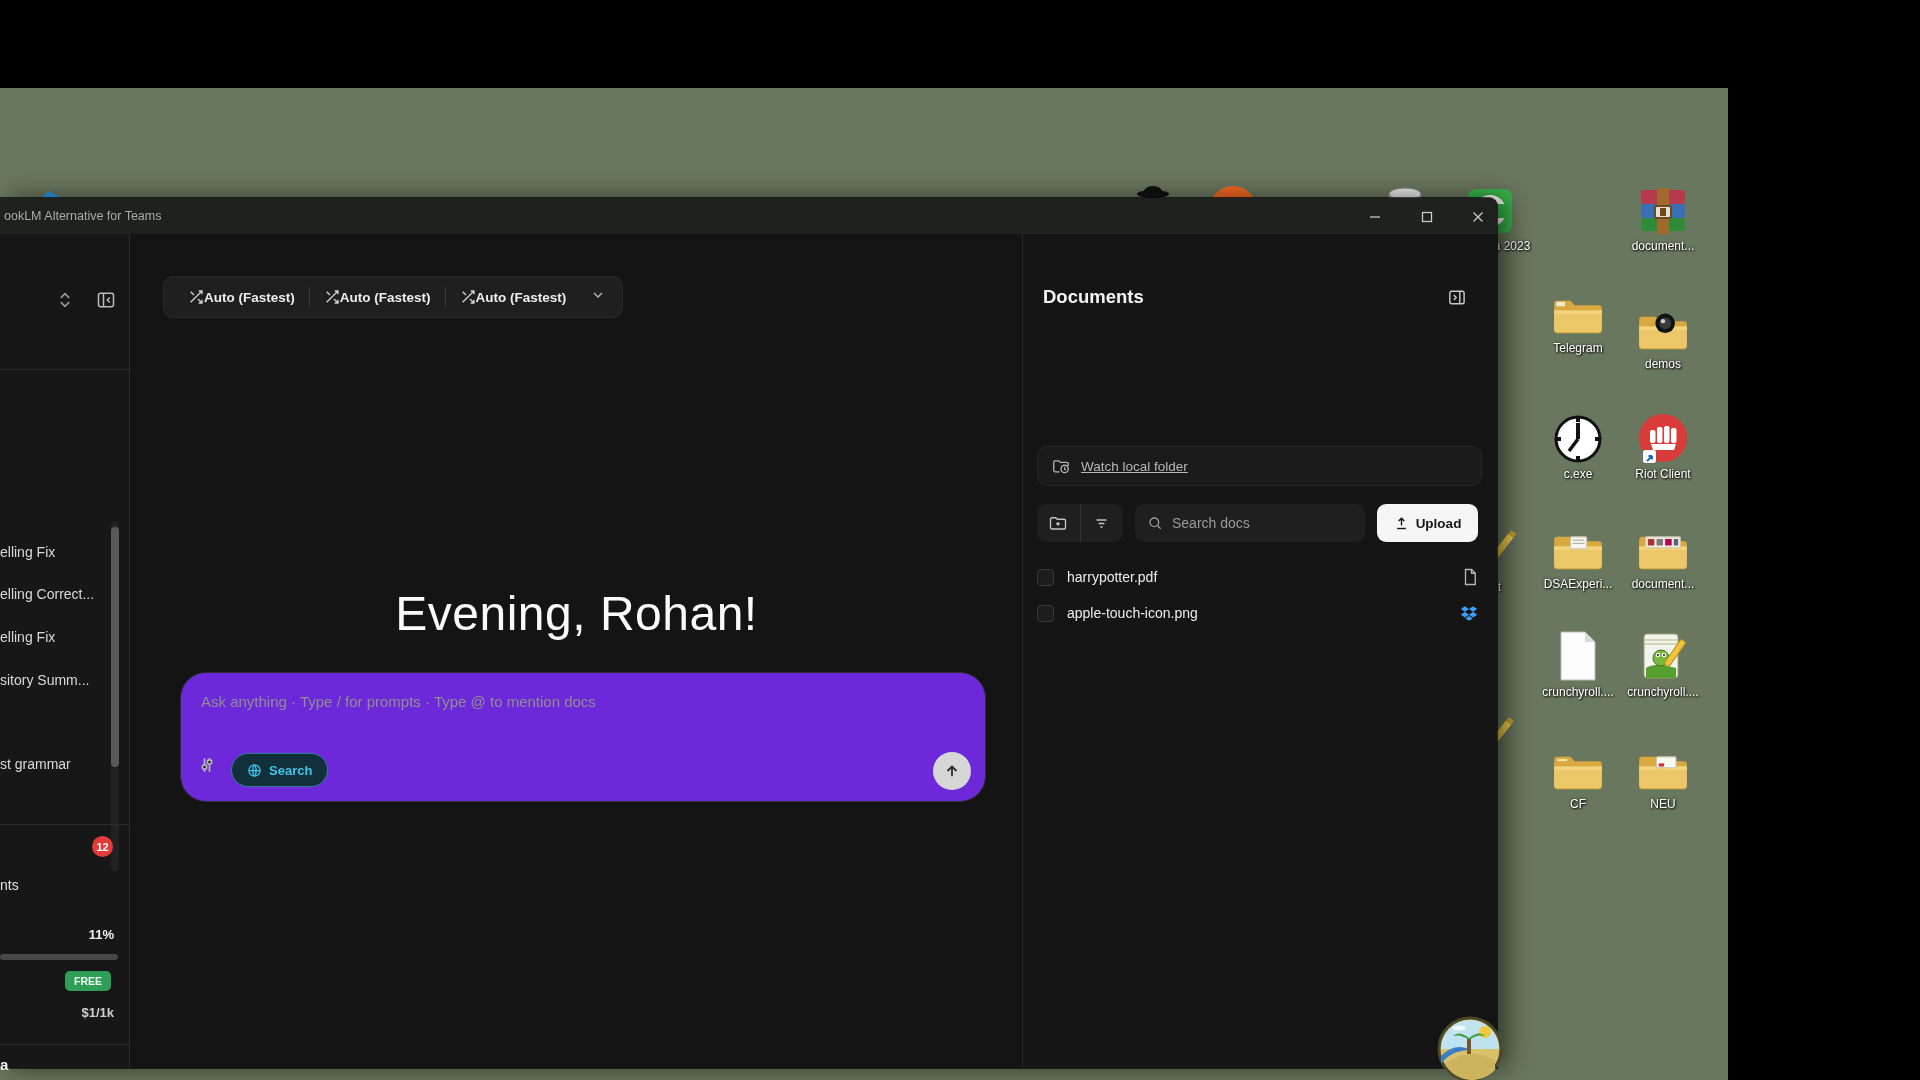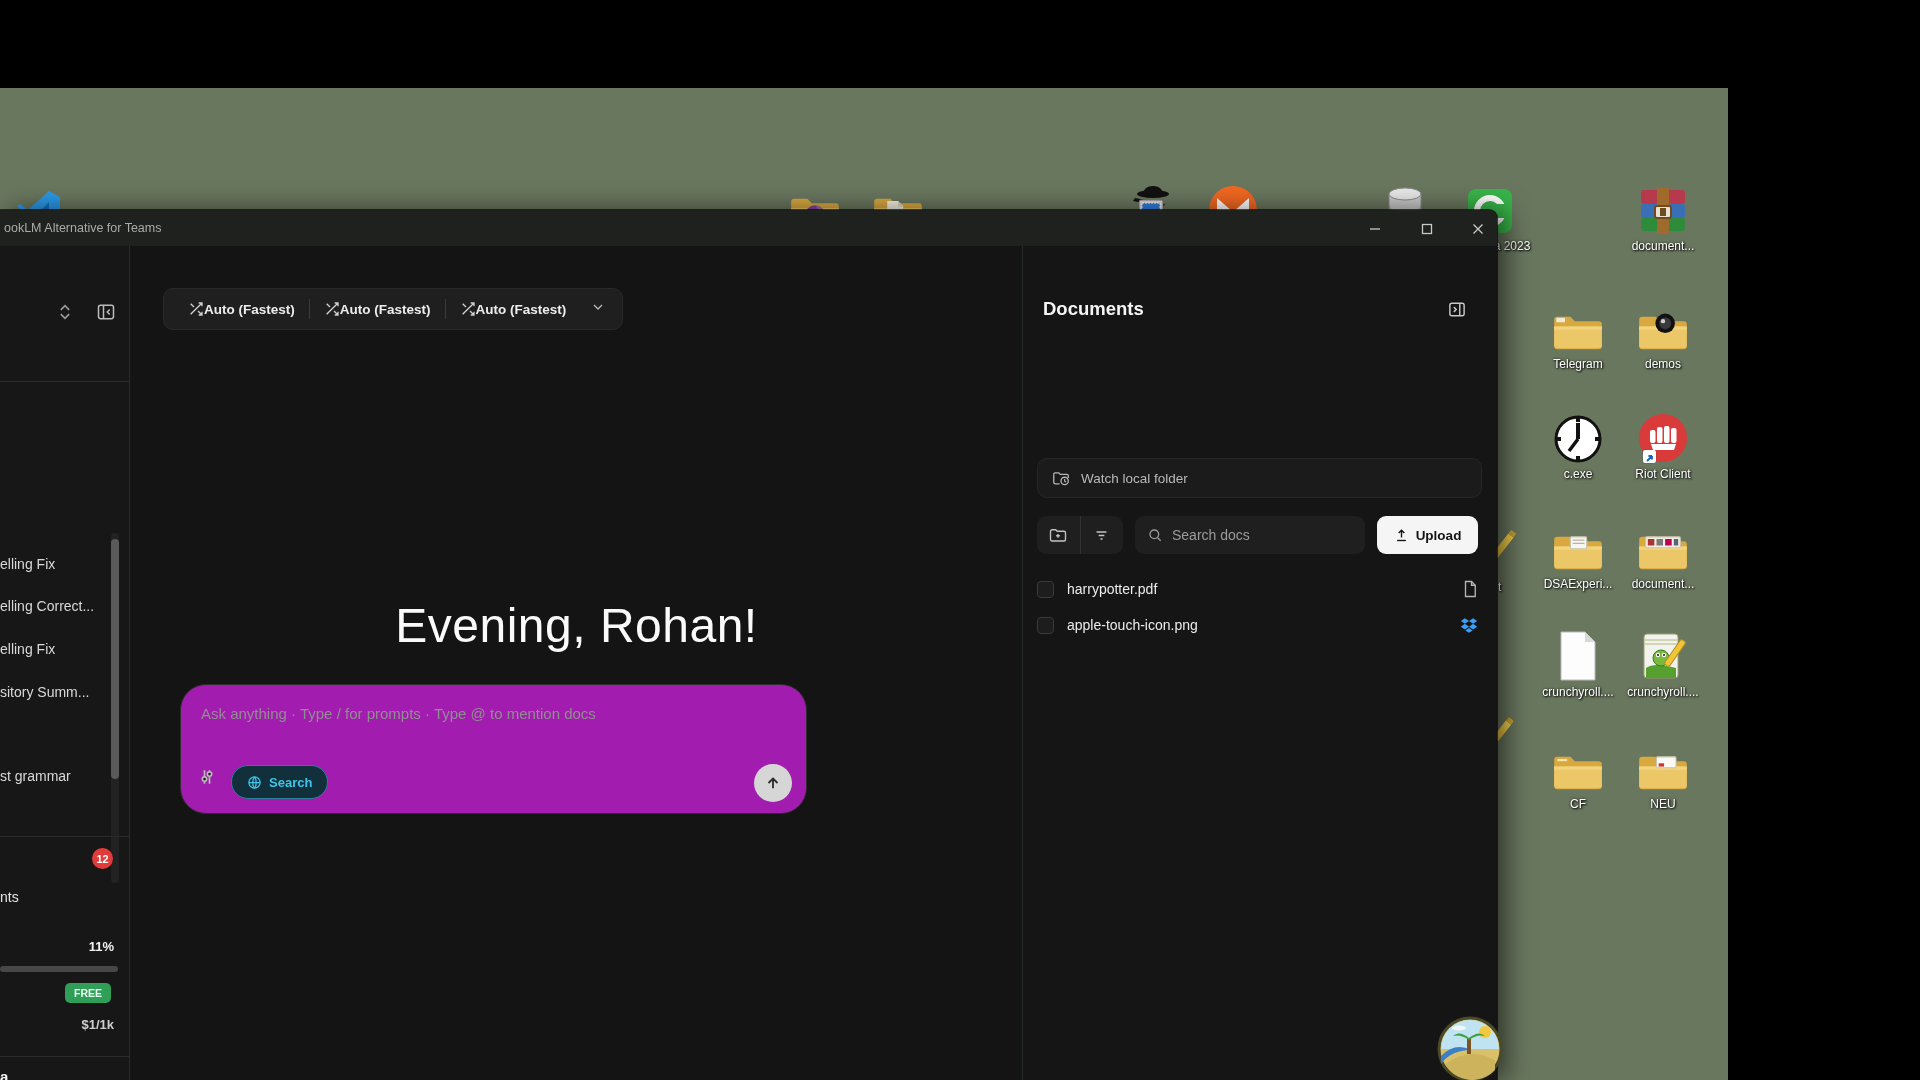--- a/index.html
+++ b/index.html
@@ -19,21 +19,21 @@
   .sc-badge { position:absolute; left:6px; bottom:1px; width:13px; height:13px; background:#fff;
               border-radius:2px; display:flex; align-items:center; justify-content:center;
               box-shadow:0 0 1px rgba(0,0,0,.6); }
 
   .pencil-frag { position:absolute; width:7px; height:34px; background:linear-gradient(#f5d34d,#e0b83c);
                  border-top:5px solid #caa22f; border-radius:2px; transform:rotate(38deg); z-index:2; }
 
   .island { position:absolute; left:1437px; top:1016px; width:66px; height:66px; z-index:9; }
 
   
-  .window { position:absolute; left:0; top:210px; width:1497px; height:870px; background:#141414;
+  .window { position:absolute; left:0; top:198px; width:1497px; height:870px; background:#141414;
             z-index:5; border-radius:0 8px 0 0;
             box-shadow:0 0 0 1px rgba(0,0,0,.65), 10px 0 26px rgba(0,0,0,.55); }
   .titlebar { position:absolute; left:0; top:0; width:100%; height:36px; background:#1e211e;
               border-radius:0 8px 0 0; display:flex; align-items:center; }
   .titlebar-title { color:#a9aba7; font-size:12.5px; padding-left:4px; }
   .win-btn { position:absolute; top:7px; width:30px; height:24px; display:flex; align-items:center;
              justify-content:center; color:#c9c9c9; }
 
   
   .sidebar { position:absolute; left:0; top:36px; width:130px; bottom:0; background:#171717;
@@ -56,21 +56,21 @@
 
   
   .main { position:absolute; left:131px; top:36px; width:891px; bottom:0; background:#141414; }
   .model-bar { position:absolute; left:32px; top:42px; height:42px; display:flex; align-items:center;
                background:#1f1f1f; border:1px solid #292929; border-radius:10px; padding:0 10px; }
   .model-seg { display:flex; align-items:center; padding:0 14px; color:#ededed;
                font-size:13.5px; font-weight:bold; white-space:nowrap; }
   .model-div { width:1px; height:20px; background:#3a3a3a; }
   .greeting { position:absolute; left:0; top:352px; width:100%; text-align:center; color:#fafafa;
               font-size:48px; font-weight:500; letter-spacing:.5px; }
-  .prompt-box { position:absolute; left:49px; top:438px; width:627px; height:130px; background:#a21caf;
+  .prompt-box { position:absolute; left:49px; top:438px; width:806px; height:130px; background:#6d28d9;
                 border:1px solid #2d2d2d; border-radius:26px; }
   .prompt-input { position:absolute; left:20px; top:20px; width:640px; background:transparent; border:none;
                   outline:none; color:#e8e8e8; font-size:15px; font-family:"Liberation Sans",sans-serif; }
   .prompt-input::placeholder { color:#8f8f8f; }
   .tune-btn { position:absolute; left:16px; bottom:22px; }
   .search-pill { position:absolute; left:50px; bottom:14px; height:34px; padding:0 15px;
                  border:1.5px solid #2c7f9b; border-radius:17px; background:#11303b; color:#3cc5e8;
                  font-size:13px; font-weight:bold; display:flex; align-items:center; gap:7px; }
   .send-btn { position:absolute; right:14px; bottom:11px; width:38px; height:38px; border-radius:50%;
               background:#d6d6d6; display:flex; align-items:center; justify-content:center; }
@@ -81,21 +81,21 @@
   .docs-title { position:absolute; left:20px; top:52px; color:#f5f5f5; font-size:18.5px; font-weight:bold; }
   .docs-toggle { position:absolute; right:30px; top:54px; }
   .connectors { position:absolute; left:14px; top:150px; width:445px; height:44px; background:#1f1f1f;
                 border-radius:10px; display:flex; align-items:center; padding:0 14px; gap:11px; }
   .connectors-label { color:#c9c9c9; font-size:13.5px; }
   .count-badge { width:19px; height:19px; border-radius:50%; background:#3a3a3a; color:#cfcfcf;
                  font-size:11px; display:flex; align-items:center; justify-content:center; }
   .conn-icons { margin-left:auto; display:flex; align-items:center; gap:5px; }
   .watch { position:absolute; left:14px; top:212px; width:445px; height:40px; background:#1b1b1b;
            border:1px solid #262626; border-radius:10px; display:flex; align-items:center;
-           padding:0 14px; gap:11px; color:#b9b9b9; font-size:13.5px; }
+           padding:0 14px; gap:11px; color:#b9b9b9; font-size:13.5px;text-decoration:underline; }
   .docs-toolbar { position:absolute; left:14px; top:270px; width:445px; height:38px; display:flex;align-items:center; }
   .seg-ctl { width:86px; height:38px; background:#1f1f1f; border-radius:9px; display:flex; align-items:center; }
   .seg-cell { width:43px; display:flex; align-items:center; justify-content:center; }
   .seg-sep { width:1px; height:38px; background:#333; }
   .docs-search { margin-left:12px; width:230px; height:38px; background:#1f1f1f; border-radius:9px;
                  display:flex; align-items:center; padding:0 12px; gap:9px; }
   .docs-search input { background:transparent; border:none; outline:none; width:170px; color:#e0e0e0;
                        font-size:14px; font-family:"Liberation Sans",sans-serif; }
   .docs-search input::placeholder { color:#9b9b9b; }
   .upload-btn { margin-left:12px; width:101px; height:38px; background:#f5f5f5; border:none; border-radius:9px;
@@ -233,21 +233,21 @@
           <rect x="4" y="18" width="44" height="14" rx="3" fill="#3a6fb6"></rect>
           <rect x="4" y="32" width="44" height="13" rx="3" fill="#2e8b3a"></rect>
           <rect x="20" y="2" width="12" height="46" fill="#a06a2c"></rect>
           <rect x="18" y="20" width="16" height="12" rx="2" fill="#e8e2d2" stroke="#6e4a1e" stroke-width="2"></rect>
           <rect x="23" y="22" width="6" height="8" fill="#6e4a1e"></rect>
         </svg>
       </div>
       <div class="di-lb">document...</div>
     </div>
 
-    <div class="di" style="left:1536px;top:210px">
+    <div class="di" style="left:1536px;top:194px">
       <div class="di-ic">
         <svg width="52" height="44" viewBox="0 0 48 40">
             <use href="#sym-folder"></use>
             <path d="M4 7 l8 0 0 4 -8 0 z" fill="#f1ead2"></path>
           </svg>
       </div>
       <div class="di-lb">Telegram</div>
     </div>
 
     <div class="di" style="left:1621px;top:210px">

